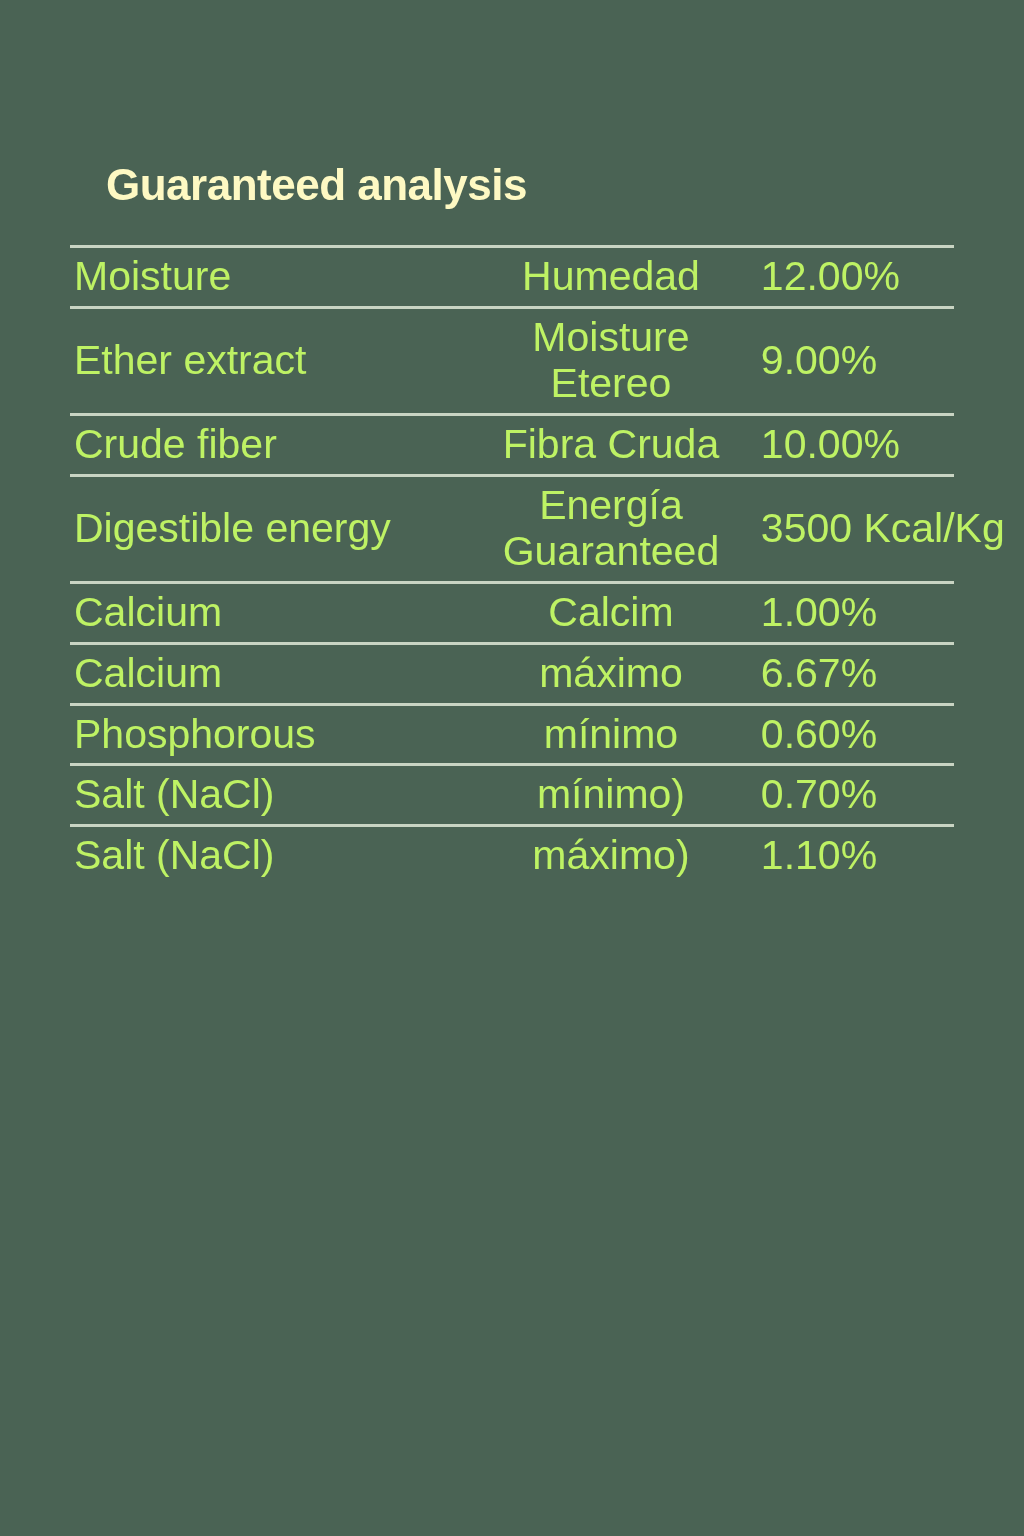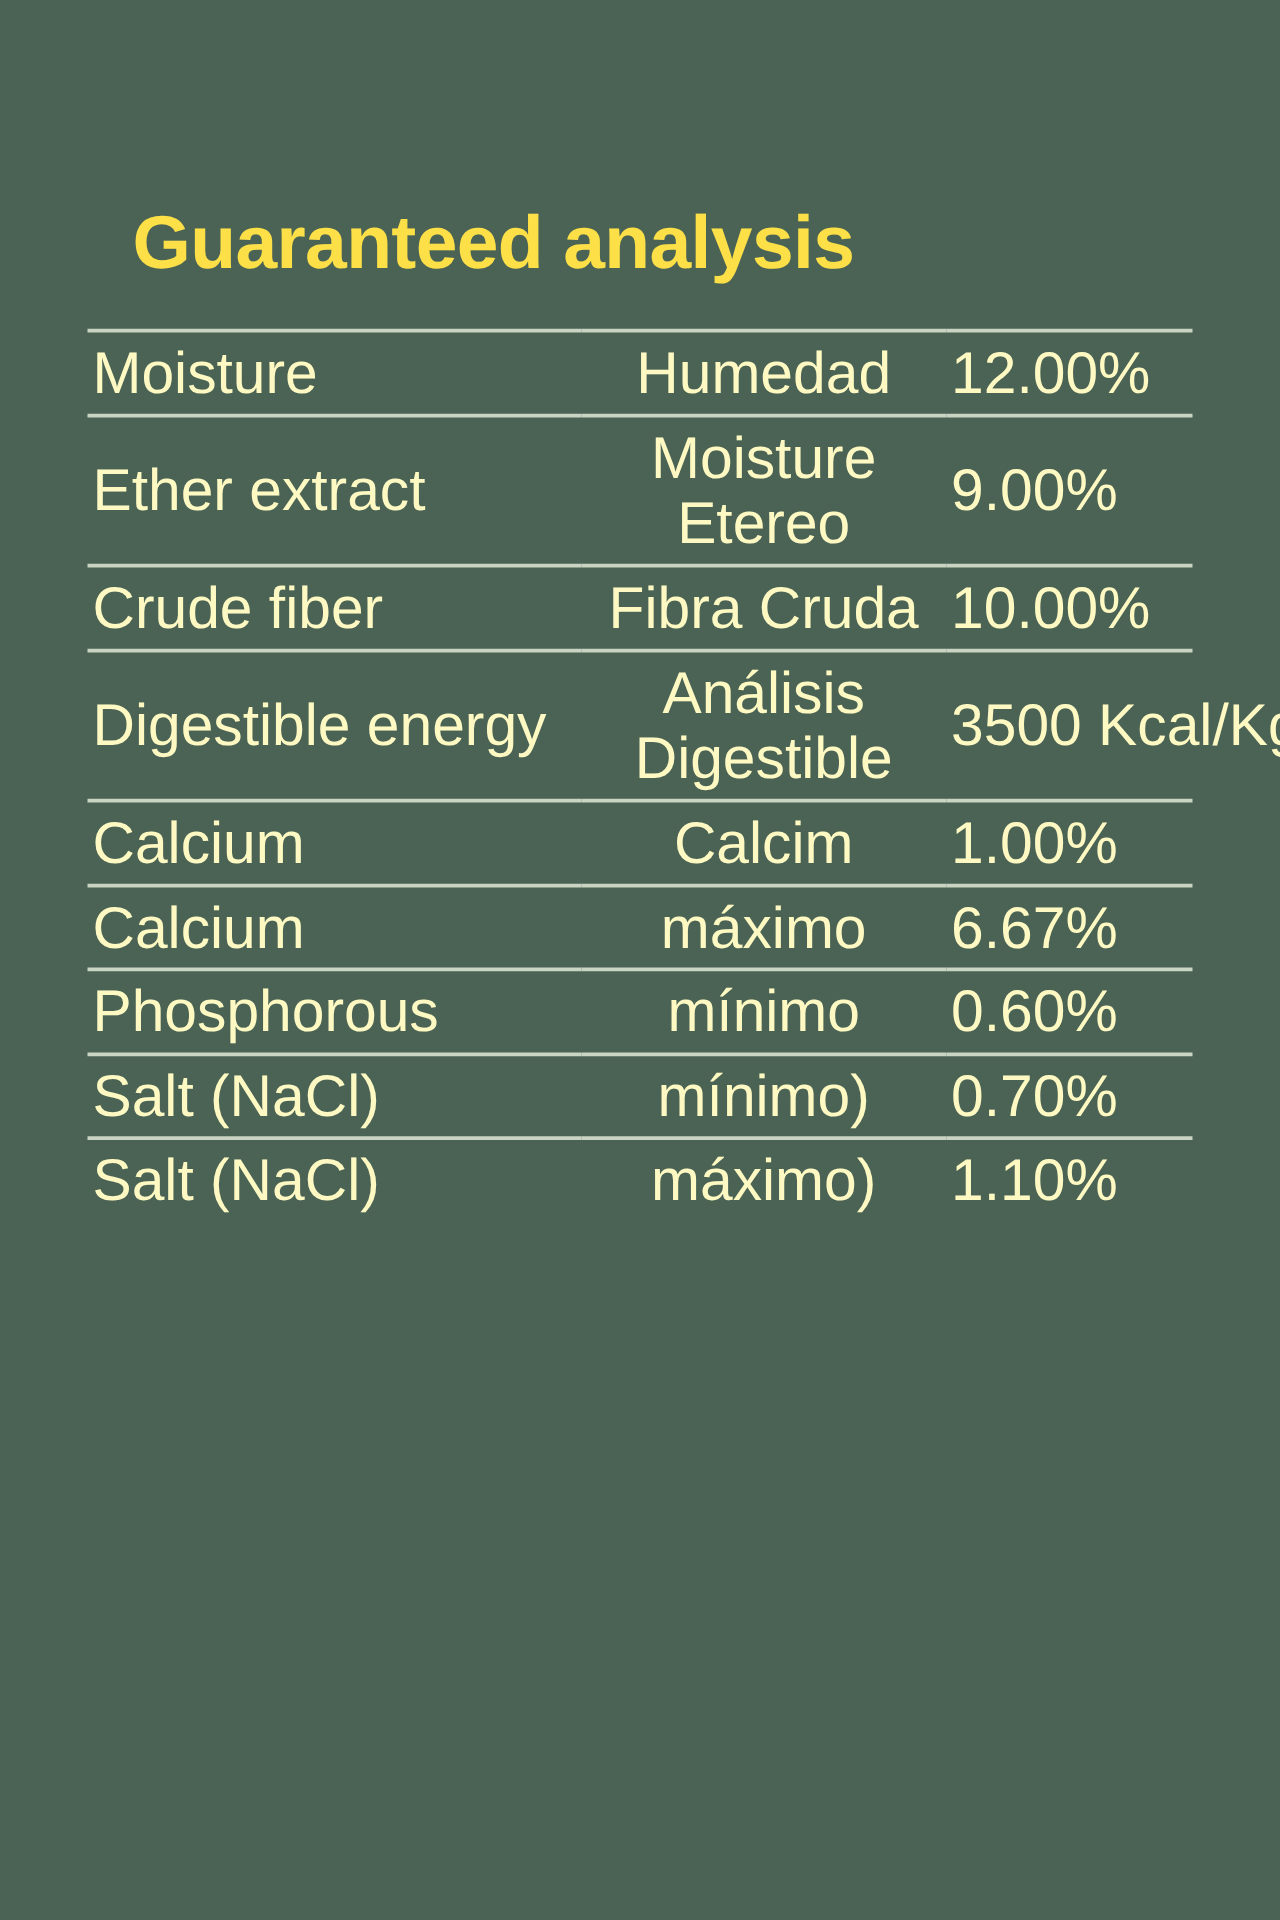--- a/index.html
+++ b/index.html
@@ -19,43 +19,43 @@
     width: 1024px;
     height: 1536px;
     box-sizing: border-box;
     padding: 160px 70px 0 70px;
   }
   .title-block {
     padding-left: 36px;
     margin-bottom: 36px;
   }
   .title-line {
-    font-size: 60px;
+    font-size: 44px;
     font-weight: bold;
     line-height: 1.12;
     letter-spacing: -0.5px;
-    color: #fde047;
+    color: #fef9c3;
     white-space: nowrap;
   }
   table.analysis {
     width: 100%;
     border-collapse: collapse;
     table-layout: fixed;
   }
   table.analysis tr {
     border-top: 3px solid #c9d4c3;
   }
   table.analysis tr:last-child {
     border-bottom: none;
   }
   table.analysis td {
     padding: 6px 4px;
-    font-size: 47px;
+    font-size: 41px;
     line-height: 1.12;
-    color: #fef9c3;
+    color: #bef264;
     vertical-align: middle;
   }
   td.en {
     text-align: left;
     width: 45%;
     padding-left: 36px;
   }
   td.es {
     text-align: center;
     width: 33%;
@@ -89,21 +89,21 @@
         <td class="es">Moisture Etereo</td>
         <td class="val">9.00%</td>
       </tr>
       <tr>
         <td class="en">Crude fiber</td>
         <td class="es">Fibra Cruda</td>
         <td class="val">10.00%</td>
       </tr>
       <tr>
         <td class="en">Digestible energy</td>
-        <td class="es">Análisis Digestible</td>
+        <td class="es">Energía Guaranteed</td>
         <td class="val">3500 Kcal/Kg</td>
       </tr>
       <tr>
         <td class="en">Calcium</td>
         <td class="es">Calcim</td>
         <td class="val">1.00%</td>
       </tr>
       <tr>
         <td class="en">Calcium</td>
         <td class="es">máximo</td>

